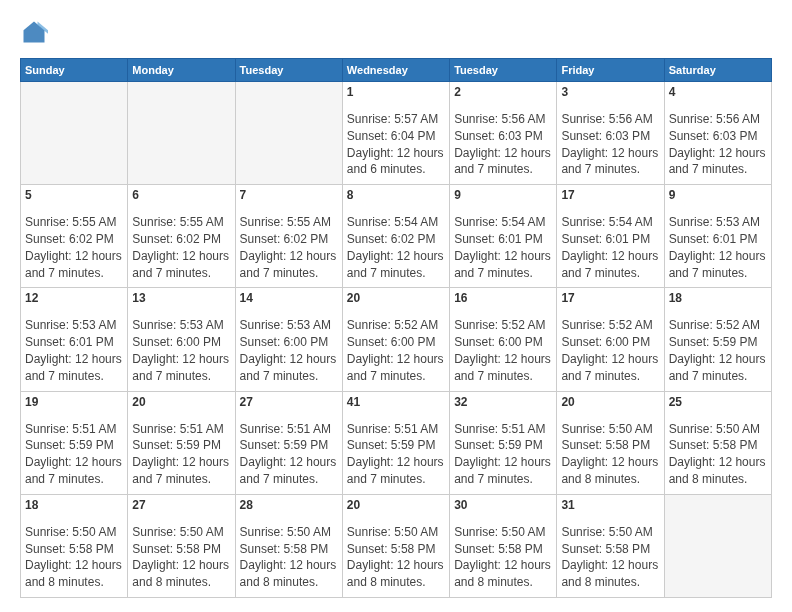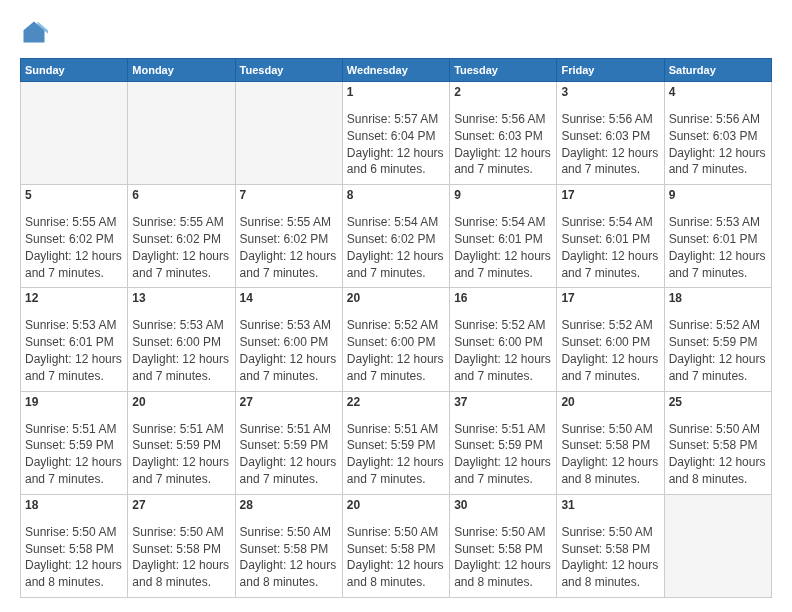--- a/index.html
+++ b/index.html
@@ -218,25 +218,25 @@
           </td>
           <td>
             <span class="day-number">20</span>
             <div class="day-info">Sunrise: 5:51 AM<br>Sunset: 5:59 PM<br>Daylight: 12 hours<br>and 7 minutes.</div>
           </td>
           <td>
             <span class="day-number">27</span>
             <div class="day-info">Sunrise: 5:51 AM<br>Sunset: 5:59 PM<br>Daylight: 12 hours<br>and 7 minutes.</div>
           </td>
           <td>
-            <span class="day-number">22</span>
-            <div class="day-info">Sunrise: 5:51 AM<br>Sunset: 5:59 PM<br>Daylight: 12 hours<br>and 7 minutes.</div>
-          </td>
-          <td>
-            <span class="day-number">37</span>
+            <span class="day-number">41</span>
+            <div class="day-info">Sunrise: 5:51 AM<br>Sunset: 5:59 PM<br>Daylight: 12 hours<br>and 7 minutes.</div>
+          </td>
+          <td>
+            <span class="day-number">32</span>
             <div class="day-info">Sunrise: 5:51 AM<br>Sunset: 5:59 PM<br>Daylight: 12 hours<br>and 7 minutes.</div>
           </td>
           <td>
             <span class="day-number">20</span>
             <div class="day-info">Sunrise: 5:50 AM<br>Sunset: 5:58 PM<br>Daylight: 12 hours<br>and 8 minutes.</div>
           </td>
           <td>
             <span class="day-number">25</span>
             <div class="day-info">Sunrise: 5:50 AM<br>Sunset: 5:58 PM<br>Daylight: 12 hours<br>and 8 minutes.</div>
           </td>

